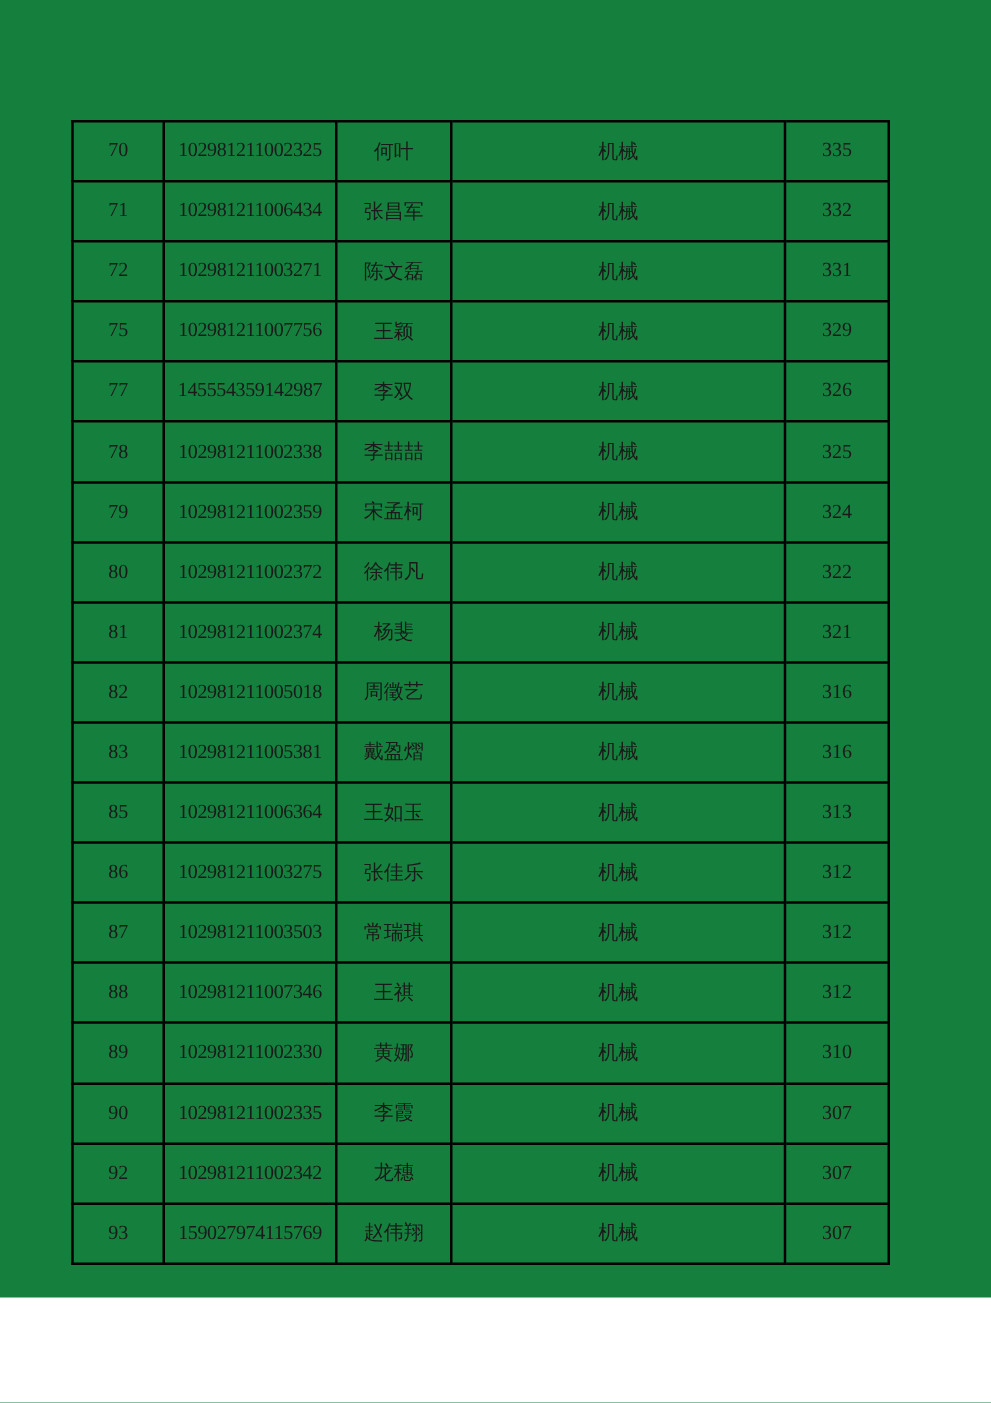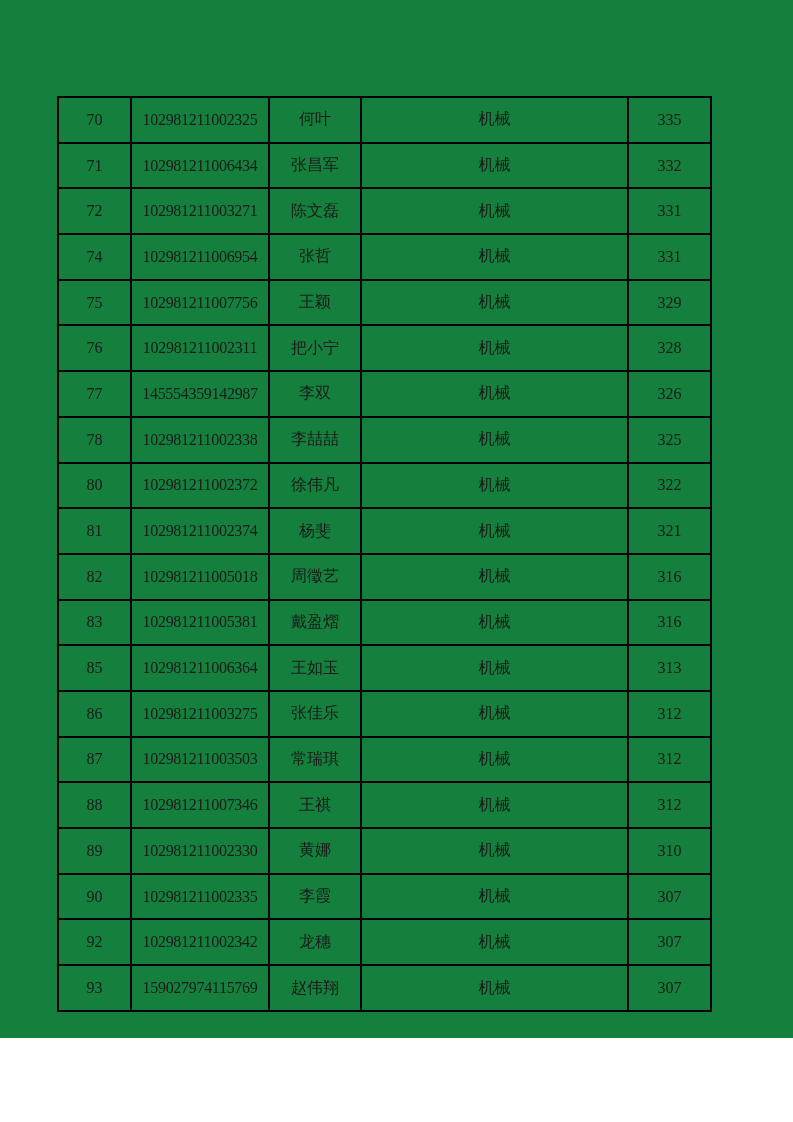--- a/index.html
+++ b/index.html
@@ -62,53 +62,46 @@
           <td>332</td>
         </tr>
         <tr>
           <td>72</td>
           <td class="id-cell">102981211003271</td>
           <td>陈文磊</td>
           <td>机械</td>
           <td>331</td>
         </tr>
         <tr>
-          <td>74</td>
-          <td class="id-cell">102981211006954</td>
-          <td>张哲</td>
-          <td>机械</td>
-          <td>331</td>
-        </tr>
-        <tr>
           <td>75</td>
           <td class="id-cell">102981211007756</td>
           <td>王颖</td>
           <td>机械</td>
           <td>329</td>
-        </tr>
-        <tr>
-          <td>76</td>
-          <td class="id-cell">102981211002311</td>
-          <td>把小宁</td>
-          <td>机械</td>
-          <td>328</td>
         </tr>
         <tr>
           <td>77</td>
           <td class="id-cell">145554359142987</td>
           <td>李双</td>
           <td>机械</td>
           <td>326</td>
         </tr>
         <tr>
           <td>78</td>
           <td class="id-cell">102981211002338</td>
           <td>李喆喆</td>
           <td>机械</td>
           <td>325</td>
+        </tr>
+        <tr>
+          <td>79</td>
+          <td class="id-cell">102981211002359</td>
+          <td>宋孟柯</td>
+          <td>机械</td>
+          <td>324</td>
         </tr>
         <tr>
           <td>80</td>
           <td class="id-cell">102981211002372</td>
           <td>徐伟凡</td>
           <td>机械</td>
           <td>322</td>
         </tr>
         <tr>
           <td>81</td>

